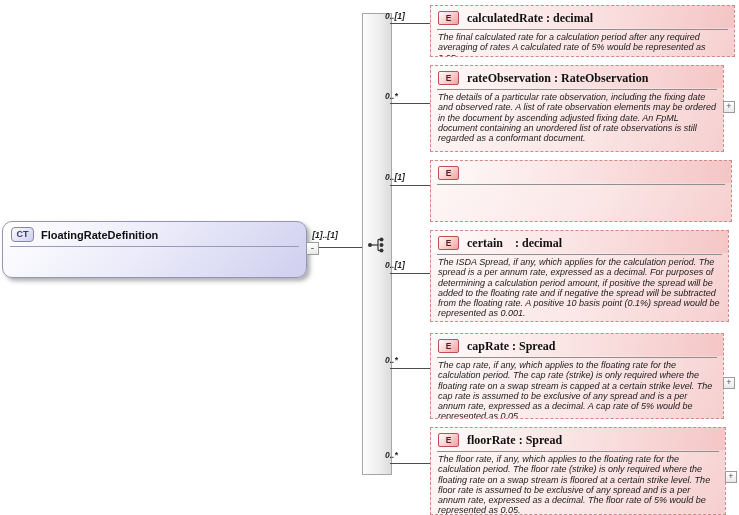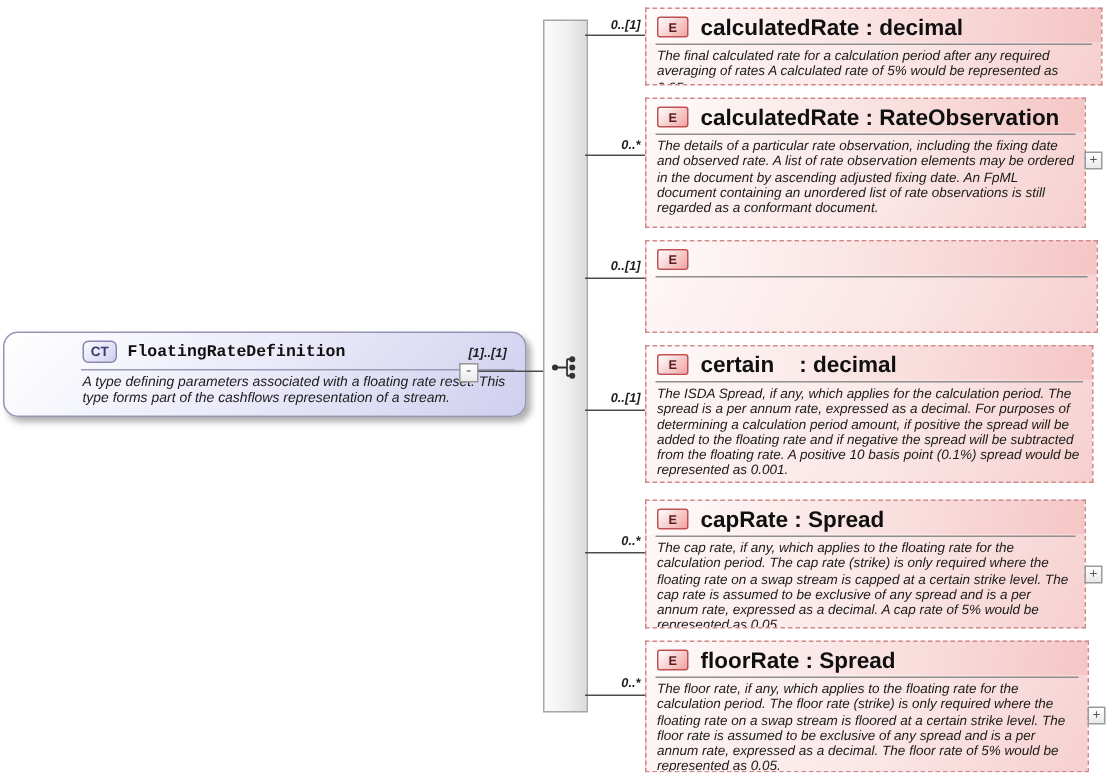--- a/index.html
+++ b/index.html
@@ -3,27 +3,27 @@
 <meta charset="utf-8">
 <style>
   html,body{margin:0;padding:0;background:#fff;}
   .canvas{position:relative;width:739px;height:515px;background:#fff;overflow:hidden;
           font-family:"Liberation Sans",sans-serif;}
 
   
   .ctbox{position:absolute;left:2px;top:221px;width:303px;height:55px;
          border:1px solid #9494b6;border-radius:10px;
          background:linear-gradient(135deg,#ffffff 0%,#ececfa 45%,#cfcfef 100%);
-         box-shadow:3px 3px 4px rgba(110,110,110,0.55);padding-left:44px;}
+         box-shadow:3px 3px 4px rgba(110,110,110,0.55);}
   .cthead{display:flex;align-items:center;padding:5px 8px 2px 8px;}
   .ctbadge{display:inline-block;width:21px;height:13px;line-height:13px;text-align:center;
            border:1px solid #8585ad;border-radius:4px;
            background:linear-gradient(135deg,#fbfbff,#cfcfef);
            color:#39396b;font-size:9px;font-weight:bold;}
-  .cttitle{margin-left:7px;font-size:11px;font-weight:bold;color:#101010;font-family:Liberation Mono, monospace;}
+  .cttitle{margin-left:7px;font-size:11px;font-weight:bold;color:#101010;}
   .ctsep{margin:2px 7px 0 7px;border-top:1px solid #9a9ab5;}
   .ctanno{padding:2px 8px;font-size:9.3px;line-height:10.8px;font-style:italic;color:#1a1a1a;}
 
   
   .toggle{position:absolute;text-align:center;border:1px solid #9a9a9a;
           background:linear-gradient(#ffffff,#e9e9e9);color:#555;z-index:5;cursor:pointer;}
   .minus{left:306px;top:242px;width:11px;height:11px;font-size:10px;line-height:9px;}
   .plus{width:10px;height:10px;font-size:9px;line-height:9px;}
   .plus2{left:723px;top:101px;}
   .plus5{left:723px;top:377px;}
@@ -34,21 +34,21 @@
   .root-line{left:318px;top:247px;width:44px;}
   .l1{left:390px;top:23px;width:40px;}
   .l2{left:390px;top:103px;width:40px;}
   .l3{left:390px;top:185px;width:40px;}
   .l4{left:390px;top:273px;width:40px;}
   .l5{left:390px;top:368px;width:40px;}
   .l6{left:390px;top:463px;width:40px;}
 
   
   .card{position:absolute;font-size:8.5px;font-style:italic;font-weight:bold;color:#1e1e1e;
-        width:42px;text-align:right;}
+        width:42px;text-align:left;}
   .root-card{left:305px;top:230px;width:40px;text-align:center;}
   .c1{left:385px;top:11px;}
   .c2{left:385px;top:91px;}
   .c3{left:385px;top:172px;}
   .c4{left:385px;top:260px;}
   .c5{left:385px;top:355px;}
   .c6{left:385px;top:450px;}
 
   
   .bar{position:absolute;left:362px;top:13px;width:28px;height:460px;
@@ -64,36 +64,35 @@
   .e3{top:160px;width:300px;height:60px;}
   .e4{top:230px;width:297px;height:90px;}
   .e5{top:333px;width:292px;height:84px;}
   .e6{top:427px;width:294px;height:86px;}
   .ehead{display:flex;align-items:center;height:20px;padding:2px 7px 0 7px;
          background:linear-gradient(to right,rgba(255,255,255,0.55),rgba(243,185,185,0.55));}
   .ebadge{display:inline-block;width:19px;height:12px;line-height:12px;text-align:center;
           border:1px solid #c05050;border-radius:2px;
           background:linear-gradient(135deg,#ffffff,#f0a3a3);
           color:#5c1c1c;font-size:8.5px;font-weight:bold;flex:0 0 auto;}
-  .etitle{margin-left:8px;font-size:15px;font-weight:bold;color:#101010;white-space:pre;}
+  .etitle{margin-left:8px;font-size:12px;font-weight:bold;color:#101010;white-space:pre;font-family:Liberation Serif, serif;}
   .esep{margin:1px 6px 0 6px;border-top:1px solid #8f8f8f;}
   .eanno{padding:2px 7px;font-size:9px;line-height:10.3px;font-style:italic;color:#1a1a1a;}
 </style>
 </head>
 <body>
 
 <div class="canvas">
 
   <div class="ctbox">
     <div class="cthead">
       <span class="ctbadge">CT</span>
       <span class="cttitle">FloatingRateDefinition</span>
     </div>
     <div class="ctsep"></div>
-    <div class="ctanno">A type defining parameters associated with a floating rate reset. This type forms part of the cashflows representation of a stream.</div>
   </div>
   <div class="toggle minus">-</div>
 
   <div class="hline root-line"></div>
   <div class="card root-card">[1]..[1]</div>
 
   <div class="bar"></div>
   <svg class="seqicon" width="22" height="20" viewBox="0 0 22 20">
     <line x1="4" y1="10" x2="12" y2="10" stroke="#333" stroke-width="1.2"></line>
     <line x1="12" y1="4.5" x2="12" y2="15.5" stroke="#333" stroke-width="1.2"></line>
@@ -123,21 +122,21 @@
       <span class="ebadge">E</span>
       <span class="etitle">calculatedRate : decimal</span>
     </div>
     <div class="esep"></div>
     <div class="eanno">The final calculated rate for a calculation period after any required averaging of rates A calculated rate of 5% would be represented as 0.05.</div>
   </div>
 
   <div class="ebox e2">
     <div class="ehead">
       <span class="ebadge">E</span>
-      <span class="etitle">calculatedRate : RateObservation</span>
+      <span class="etitle">rateObservation : RateObservation</span>
     </div>
     <div class="esep"></div>
     <div class="eanno">The details of a particular rate observation, including the fixing date and observed rate. A list of rate observation elements may be ordered in the document by ascending adjusted fixing date. An FpML document containing an unordered list of rate observations is still regarded as a conformant document.</div>
   </div>
   <div class="toggle plus plus2">+</div>
 
   <div class="ebox e3">
     <div class="ehead">
       <span class="ebadge">E</span>
     </div>

